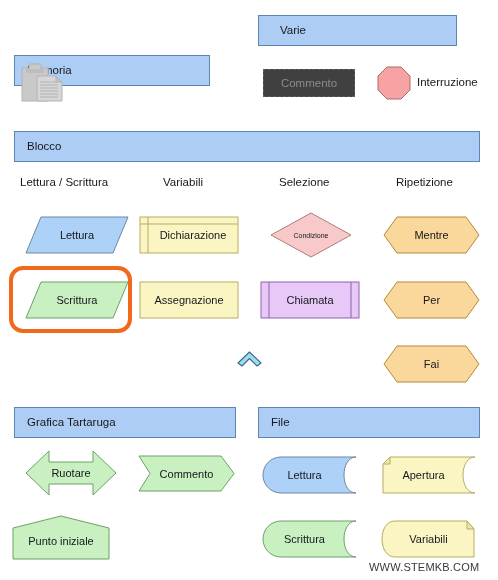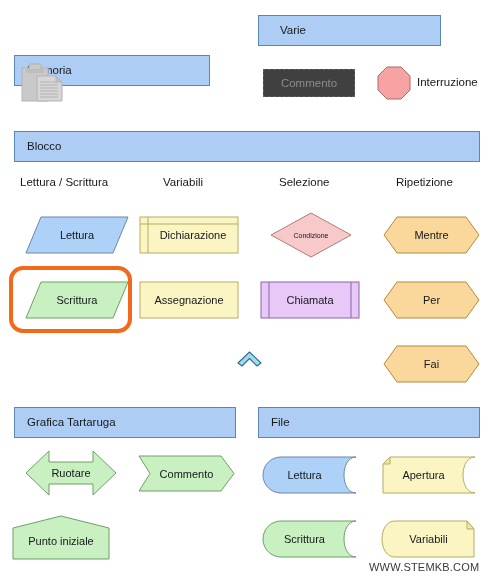--- a/index.html
+++ b/index.html
@@ -121,21 +121,21 @@
         <line x1="20" y1="20" x2="38" y2="20"></line>
         <line x1="20" y1="23" x2="38" y2="23"></line>
         <line x1="20" y1="26" x2="38" y2="26"></line>
         <line x1="20" y1="29" x2="38" y2="29"></line>
         <line x1="20" y1="32" x2="38" y2="32"></line>
         <line x1="20" y1="35" x2="38" y2="35"></line>
       </g>
     </svg>
   </div>
 
-  <div class="sec-bar" style="left:258px; top:15px; width:183px;padding-left:21px;">
+  <div class="sec-bar" style="left:258px; top:15px; width:199px;padding-left:21px;">
     <span>Varie</span>
   </div>
 
   <div class="comment-box" style="left:263px; top:69px; width:92px; height:28px;">
     <span>Commento</span>
   </div>
 
   <div class="shape" style="left:377px; top:66px; width:34px; height:34px;">
     <svg class="sv" viewBox="0 0 34 34" preserveAspectRatio="none">
       <polygon points="10,1 24,1 33,10 33,24 24,33 10,33 1,24 1,10" fill="#f8a3a3" stroke="#a96b6b" stroke-width="1"></polygon>

